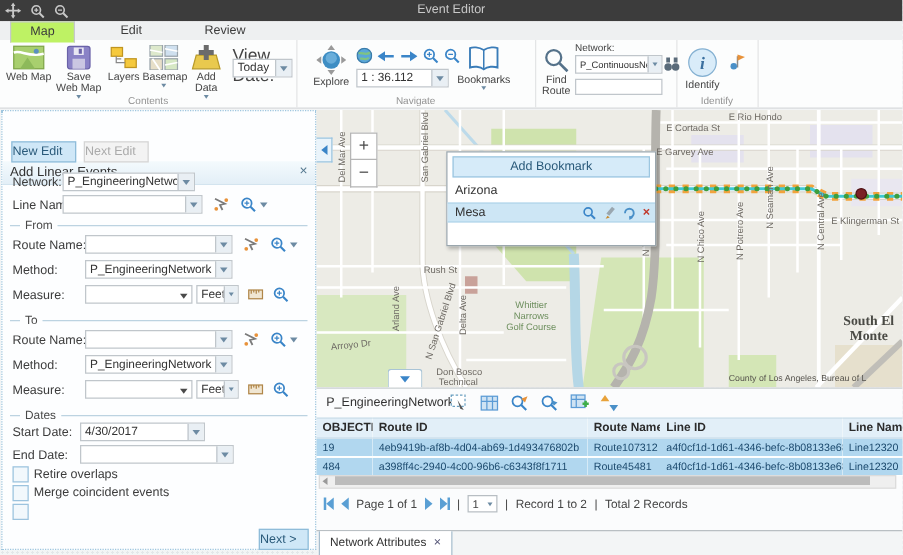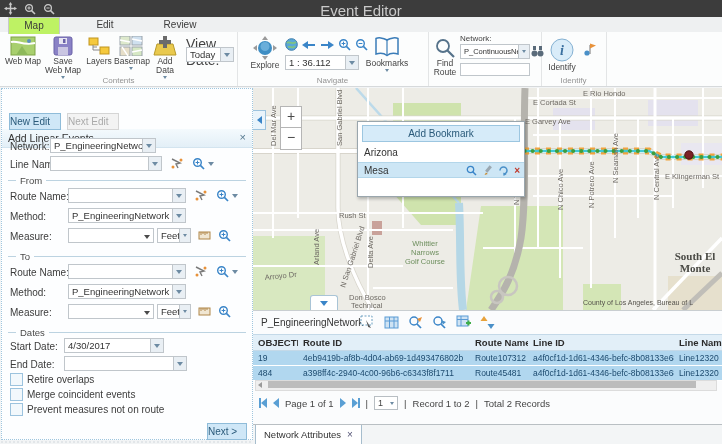--- a/index.html
+++ b/index.html
@@ -2,21 +2,21 @@
 <html><head>
 <meta charset="utf-8">
 <style>
   html,body{margin:0;padding:0;}
   .app{position:relative;width:722px;height:444px;overflow:hidden;
        font-family:"Liberation Sans",sans-serif;color:#333;background:#f2f4f5;
        background-image:radial-gradient(circle,#e2e6e9 0.8px,transparent 0.9px);background-size:4px 4px;}
   
   .titlebar{position:absolute;left:0;top:0;width:722px;height:17px;background:#3c3c3c;}
   .titlebar .ticons{position:absolute;left:4px;top:2px;display:flex;gap:7px;align-items:center;}
-  .titlebar .title{position:absolute;left:0;right:0;top:2px;text-align:center;font-size:15px;color:#c9c9c9;}
+  .titlebar .title{position:absolute;left:0;right:0;top:2px;text-align:center;font-size:10px;color:#c9c9c9;}
   
   .tabstrip{position:absolute;left:0;top:17px;width:722px;height:15px;background:#eef0f1;
             background-image:radial-gradient(circle,#dcе0e3 0.8px,transparent 0.9px);background-size:4px 4px;
             border-bottom:1px solid #cfd3d6;}
   .tab{position:absolute;top:0;height:15px;line-height:15px;text-align:center;font-size:10px;color:#3b3b3b;}
   .tab.active{background:#bef264;border:1px solid #c6c9cc;border-bottom:none;height:16px;z-index:2;}
   
   .ribbon{position:absolute;left:0;top:32px;width:722px;height:54px;background:#fcfdfd;border-bottom:1px solid #d6d9db;}
   .grp{position:absolute;top:0;height:54px;border-right:1px solid #e3e5e6;}
   .grplabel{position:absolute;bottom:1px;left:0;right:0;text-align:center;font-size:8px;color:#939393;}
@@ -556,21 +556,20 @@
       <span class="cba">
           <i class="tri"></i>
         </span>
     </div>
 
     <div class="chk" style="left:8px;top:284px;"></div>
     <span class="plbl" style="left:25px;top:285px;">Retire overlaps</span>
     <div class="chk" style="left:8px;top:299px;"></div>
     <span class="plbl" style="left:25px;top:300px;">Merge coincident events</span>
     <div class="chk" style="left:8px;top:314px;"></div>
-    <span class="plbl" style="left:25px;top:315px;">Prevent measures not on route</span>
 
     <div class="pbtn primary" style="left:205px;top:334px;width:40px;">Next &gt;</div>
   </div>
 
   <div class="bottom">
     <div class="btoolbar">
       <span class="netlbl">P_EngineeringNetwork</span>
       <svg class="bticon" style="left:107px;" width="15" height="15">
           <rect x="1" y="1" width="11" height="9" fill="#fff" stroke="#6a9fc0" stroke-dasharray="2 1.5"></rect>
           <polygon points="6,5 11,13 8.2,12" fill="#555"></polygon>

